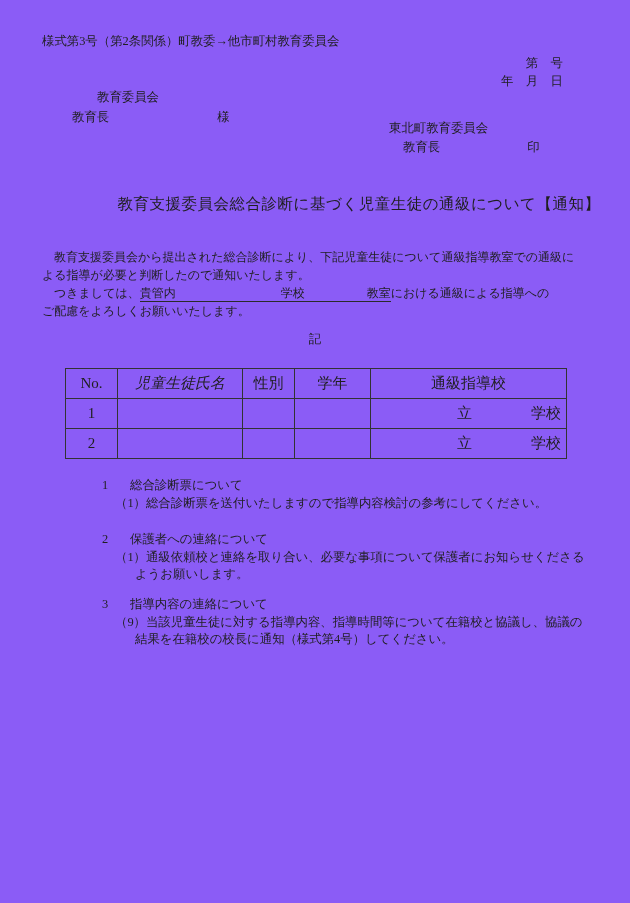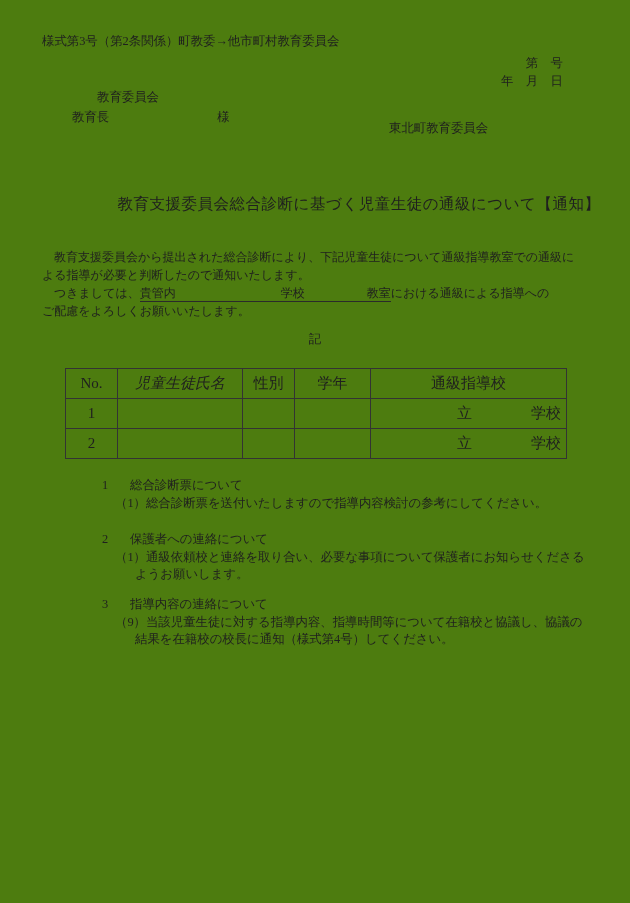--- a/index.html
+++ b/index.html
@@ -1,19 +1,19 @@
 <!DOCTYPE html>
 <html><head>
 <meta charset="utf-8">
 <style>
   * { margin:0; padding:0; box-sizing:border-box; }
   html,body { background:#ffffff; }
   .page {
     position:relative; width:630px; height:903px;
-    background:#4d7c0f; overflow:hidden;
+    background:#8b5cf6; overflow:hidden;
     font-family:"Liberation Serif","DejaVu Serif",serif;
     color:#1f1f1f; font-size:12.4px;
   }
   .abs { position:absolute; white-space:nowrap; }
   .right-abs { position:absolute; white-space:nowrap; }
   .doc-title-wrap {
     position:absolute; top:194px; left:0; width:100%;
     text-align:center; font-size:15.5px; letter-spacing:0.5px; white-space:nowrap;margin-left:44px;
   }
   .body-line { position:absolute; left:42px; white-space:nowrap; font-size:12px; }
@@ -54,20 +54,23 @@
   <div class="right-abs" style="right:67px; top:73px;">年　月　日</div>
 
   <div class="abs" style="left:97px; top:89px;">教育委員会</div>
 
   <div class="abs" style="left:72px; top:109px;">
     <span>教育長</span><span class="gap-to-sama">様</span>
   </div>
 
   <div class="abs" style="left:389px; top:120px;">東北町教育委員会</div>
 
+  <div class="abs" style="left:403px; top:139px;">
+    <span>教育長</span><span class="gap-to-seal">印</span>
+  </div>
 
   <div class="doc-title-wrap">教育支援委員会総合診断に基づく児童生徒の通級について【通知】</div>
 
   <div class="body-line" style="top:249px;">　教育支援委員会から提出された総合診断により、下記児童生徒について通級指導教室での通級に</div>
   <div class="body-line" style="top:267px;">よる指導が必要と判断したので通知いたします。</div>
 
   <div class="body-line" style="top:285px;">
     <span>　つきましては、</span><span class="fill-underline"><span>貴管内</span><span class="blank" style="width:105px;"></span><span>学校</span><span class="blank" style="width:62px;"></span><span>教室</span></span><span>における通級による指導への</span>
   </div>
 

